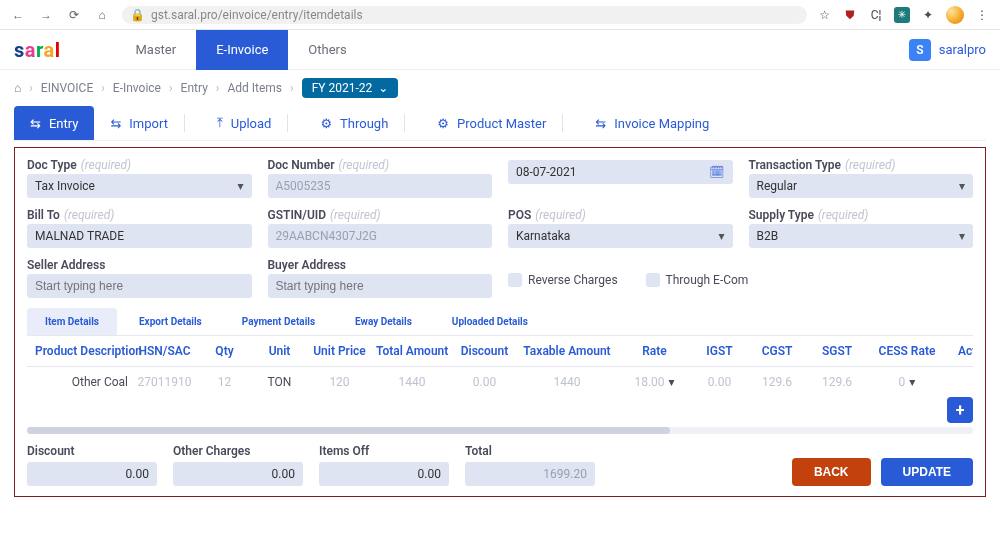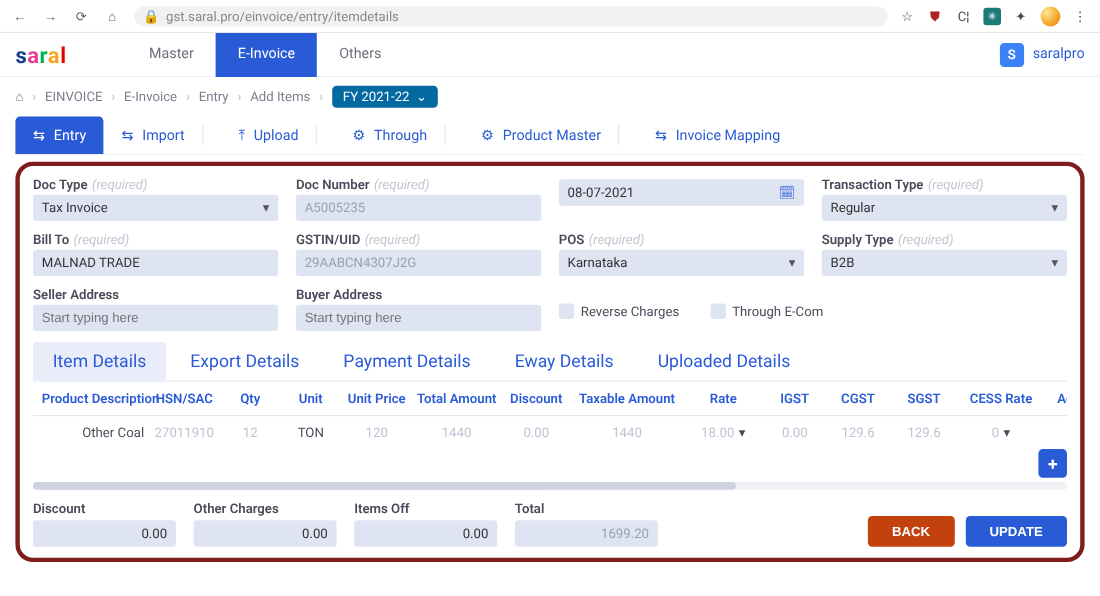--- a/index.html
+++ b/index.html
@@ -23,36 +23,36 @@
   .user-name { color: #2a5bd7; font-size: 13px; }
   
   .main { padding: 8px 14px; }
   .breadcrumb { display:flex; align-items:center; gap:8px; color:#7b7f8e; font-size:12px; margin-bottom:8px; }
   .breadcrumb .sep { color:#b7bac6; }
   .fy-pill { background:#0369a1; color:#fff; border-radius:4px; padding:3px 10px; display:flex; align-items:center; gap:6px; cursor:pointer; }
   .action-tabs { display:flex; gap:0; border-bottom:1px solid #eef0f5; }
   .atab { display:flex; align-items:center; gap:8px; padding:8px 16px; color:#2a5bd7; font-size:13px; cursor:pointer; border-top-left-radius:4px; border-top-right-radius:4px; }
   .atab.active { background:#2a5bd7; color:#fff; }
   .atab .vdiv { width:1px; height:18px; background:#dfe3ee; margin-left:8px; }
-  .card { border:4px solid #7f1d1d; border-radius:16px; margin-top:6px; padding:10px 12px; }
+  .card { border:1px solid #7f1d1d; border-radius:0; margin-top:6px; padding:10px 12px; }
   .form-grid { display:grid; grid-template-columns: repeat(4, 1fr); gap:10px 16px; }
   .field-label { font-size:12px; color:#4a4a5a; font-weight:600; }
   .field-hint { color:#c2c5d1; font-style:italic; font-weight:400; margin-left:4px; }
   .ctrl { margin-top:2px; height:24px; border:none; border-radius:3px; background:#dfe4f3; padding:0 8px; font-size:12px; color:#333; display:flex; align-items:center; justify-content:space-between; width:100%; }
   .ctrl.blur-val { color:#9aa0b2; filter:blur(0.7px); }
   .ctrl input { border:none; background:transparent; width:100%; font-size:12px; color:#333; outline:none; }
   .ctrl .chev { color:#555; }
   .ctrl .cal-ico { color:#2a5bd7; }
   .ctrl.placeholder { color:#9aa0b2; }
   .checkrow { display:flex; gap:28px; align-items:center; margin-top:4px;text-align:center; }
   .chk { display:flex; align-items:center; gap:6px; color:#4a4a5a; }
   .chk .box { width:14px; height:14px; border-radius:3px; background:#dfe4f3; }
   
   .inner-tabs { display:flex; gap:4px; border-bottom:1px solid #e6e8f0; margin-top:10px; }
-  .itab { padding:8px 18px; font-size:16px; color:#2a5bd7; cursor:pointer; border-radius:3px 3px 0 0; }
+  .itab { padding:8px 18px; font-size:10px; color:#2a5bd7; cursor:pointer; border-radius:3px 3px 0 0;font-weight:bold; }
   .itab.active { background:#e9edf9; }
   
   .tbl-wrap { overflow-x:auto; }
   .tbl { width:100%; display:grid; grid-template-columns: 105px 65px 55px 55px 65px 80px 65px 100px 75px 55px 60px 60px 80px 50px; font-size:12px; }
   .th, .td { padding:8px 4px; white-space:nowrap; text-align:center; }
   .th { color:#2a5bd7; font-weight:600; border-bottom:1px solid #e6e8f0; }
   .th:first-child,.td:first-child{ text-align:right; padding-left:8px;}
   .th.right,.td.right{text-align:right;}
   .td.blur { color:#bfc3d1; filter:blur(0.6px); }
   .td.rate { display:flex; align-items:center; gap:4px; justify-content:center;}

